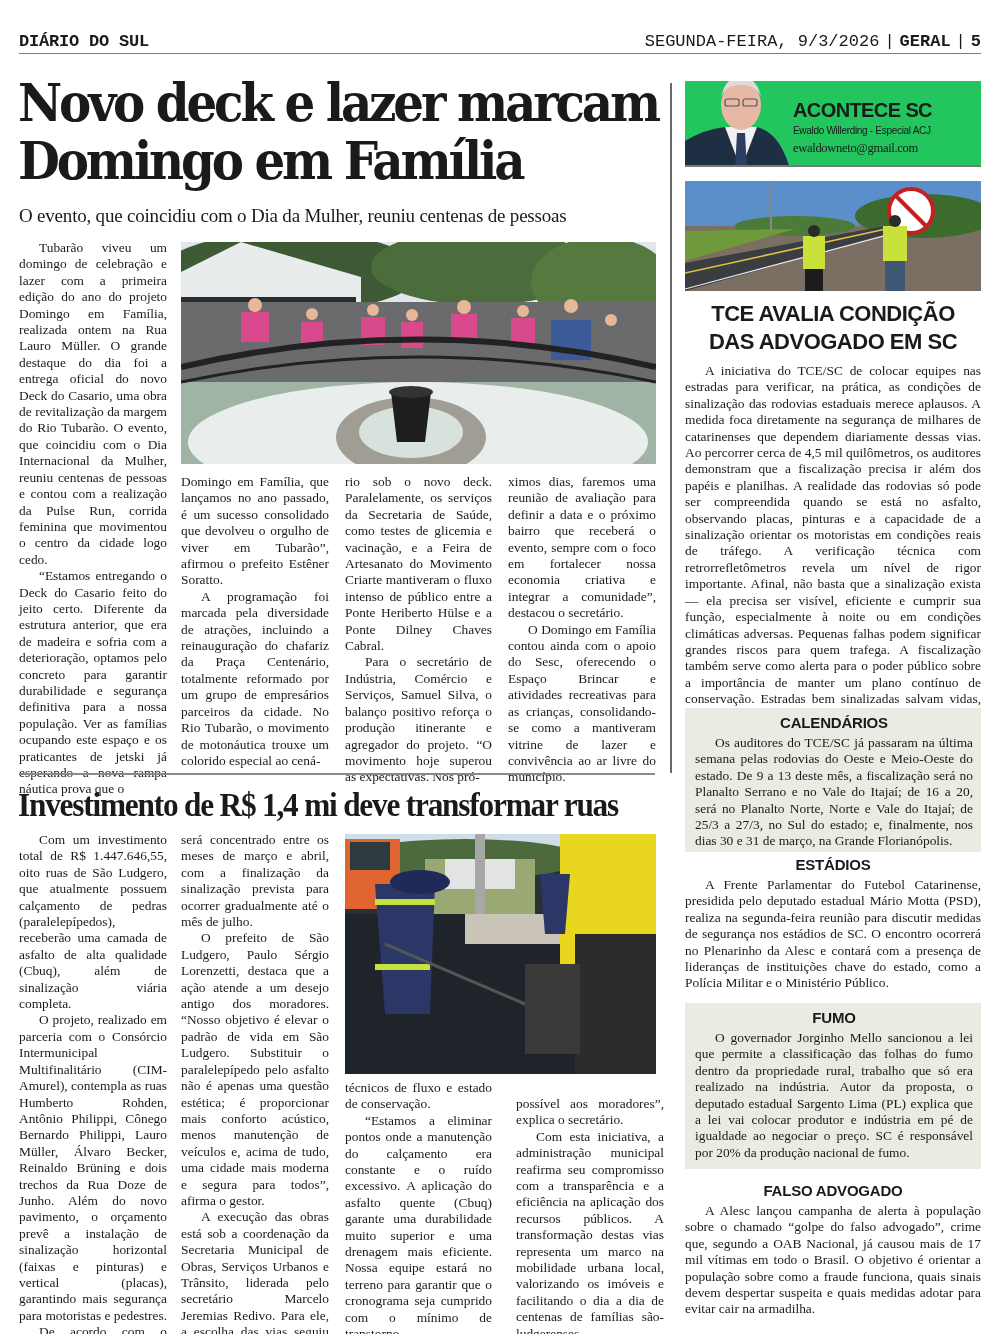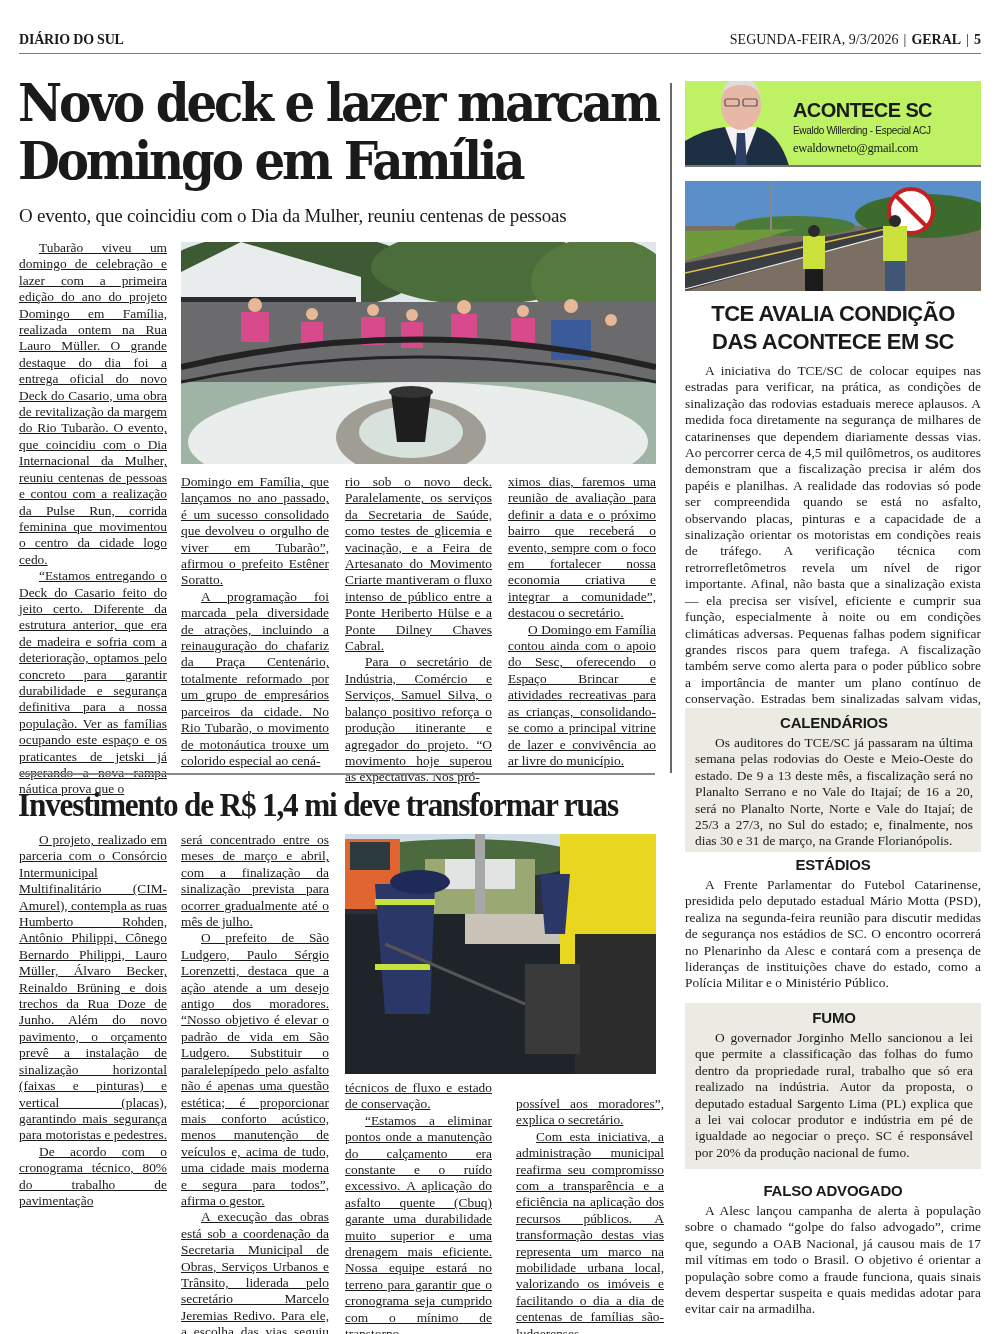--- a/index.html
+++ b/index.html
@@ -1,43 +1,43 @@
 <!DOCTYPE html>
 <html><head>
 <meta charset="utf-8">
 <style>
   * { box-sizing: border-box; margin: 0; padding: 0; }
   html, body { width: 1000px; height: 1334px; background: #ffffff; overflow: hidden; }
   body { position: relative; color: #1a1a1a; font-family: "DejaVu Serif", serif; }
 
   .masthead { position: absolute; left: 19px; right: 19px; top: 30px; height: 24px; border-bottom: 1.5px solid #7a7a7a;
-    font-family: Liberation Serif, serif; font-size: 14px; }
+    font-family: Liberation Mono, monospace; font-size: 17px; }
   .masthead .brand { position: absolute; left: 0; top: 2px; font-weight: bold; letter-spacing: -0.2px; }
   .masthead .right { position: absolute; right: 0; top: 2px; }
   .masthead .sep { margin: 0 5px; }
   .masthead b { font-weight: bold; }
 
   .vrule { position: absolute; left: 670px; top: 83px; width: 1.5px; height: 690px; background: #6a6a6a; }
 
   .headline { position: absolute; left: 18px; top: 74px; width: 645px; font-family: "DejaVu Serif", serif;
     font-weight: bold; font-size: 52px; line-height: 58px; letter-spacing: -3.4px; transform: scaleX(0.93); transform-origin: left top; white-space: nowrap; }
   .subhead { position: absolute; left: 19px; top: 205px; font-family: "Liberation Serif", serif; font-size: 19px; letter-spacing: -0.2px; }
 
   .col { position: absolute; font-family: "Liberation Serif", serif; font-size: 13.4px; line-height: 16.4px; text-align: justify; hyphens: auto; }
-  .col p { text-indent: 20px; text-decoration: underline; }
+  .col p { text-indent: 20px; }
   .col p.noindent { text-indent: 0; }
 
   .photo { position: absolute; overflow: hidden; }
   .photo svg { width: 100%; height: 100%; display: block; }
 
   .hrule { position: absolute; left: 19px; top: 773px; width: 636px; height: 1.5px; background: #8a8a8a; }
   .headline2 { position: absolute; left: 18px; top: 786px; font-family: "Liberation Serif", serif; font-size: 34px; letter-spacing: -1.3px; white-space: nowrap; transform: scaleX(0.92); transform-origin: left top; }
 
   
-  .col-header { position: absolute; left: 685px; top: 81px; width: 296px; height: 86px; background: #bef264; border-bottom: 2px solid #777; overflow: hidden; }
+  .col-header { position: absolute; left: 685px; top: 81px; width: 296px; height: 86px; background: #22c55e; border-bottom: 2px solid #777; overflow: hidden; }
   .col-header .title { position: absolute; left: 108px; top: 18px; font-family: "Liberation Sans", sans-serif; font-weight: bold; font-size: 20px; letter-spacing: -0.6px; }
   .col-header .author { position: absolute; left: 108px; top: 44px; font-family: "Liberation Sans", sans-serif; font-size: 10px; letter-spacing: -0.3px; }
   .col-header .email { position: absolute; left: 108px; top: 60px; font-family: Liberation Serif, serif; font-size: 12.5px; letter-spacing: -0.3px; text-align: right; }
   .col-header .portrait { position: absolute; left: 0; top: -8px; width: 110px; height: 96px; }
 
   .tce-title { position: absolute; left: 685px; top: 300px; width: 296px; text-align: center; font-family: "Liberation Sans", sans-serif; font-size: 22px; line-height: 28px; letter-spacing: -0.5px; }
   .rcol { position: absolute; left: 685px; width: 296px; font-family: "Liberation Serif", serif; font-size: 13.4px; line-height: 16.4px; text-align: justify; }
   .rcol p { text-indent: 20px; }
   .box { position: absolute; left: 685px; width: 296px; background: #ebebe3; padding: 6px 8px 8px 10px; }
   .box h3, .plain h3 { font-family: "Liberation Sans", sans-serif; font-weight: bold; font-size: 15px; text-align: center; margin-bottom: 4px; letter-spacing: -0.2px; }
@@ -109,28 +109,29 @@
 <div class="col" style="left:181px; top:474px; width:148px;">
   <p class="noindent">Domingo em Família, que lançamos no ano passado, é um sucesso consolidado que devolveu o orgulho de viver em Tubarão”, afirmou o prefeito Estêner Soratto.</p>
   <p>A programação foi marcada pela diversidade de atrações, incluindo a reinauguração do chafariz da Praça Centenário, totalmente reformado por um grupo de empresários parceiros da cidade. No Rio Tubarão, o movimento de motonáutica trouxe um colorido especial ao cená-</p>
 </div>
 <div class="col" style="left:345px; top:474px; width:147px;">
   <p class="noindent">rio sob o novo deck. Paralelamente, os serviços da Secretaria de Saúde, como testes de glicemia e vacinação, e a Feira de Artesanato do Movimento Criarte mantiveram o fluxo intenso de público entre a Ponte Heriberto Hülse e a Ponte Dilney Chaves Cabral.</p>
   <p>Para o secretário de Indústria, Comércio e Serviços, Samuel Silva, o balanço positivo reforça o produção itinerante e agregador do projeto. “O movimento hoje superou as expectativas. Nos pró-</p>
 </div>
 <div class="col" style="left:508px; top:474px; width:148px;">
   <p class="noindent">ximos dias, faremos uma reunião de avaliação para definir a data e o próximo bairro que receberá o evento, sempre com o foco em fortalecer nossa economia criativa e integrar a comunidade”, destacou o secretário.</p>
-  <p>O Domingo em Família contou ainda com o apoio do Sesc, oferecendo o Espaço Brincar e atividades recreativas para as crianças, consolidando-se como a principal vitrine de lazer e convivência ao ar livre do município.</p>
+  <p>O Domingo em Família contou ainda com o apoio do Sesc, oferecendo o Espaço Brincar e atividades recreativas para as crianças, consolidando-se como a mantiveram vitrine de lazer e convivência ao ar livre do município.</p>
 </div>
 
 <div class="hrule"></div>
 
 <h2 class="headline2">Investimento de R$ 1,4 mi deve transformar ruas</h2>
 
 <div class="col" style="left:19px; top:832px; width:148px;">
+  <p>Com um investimento total de R$ 1.447.646,55, oito ruas de São Ludgero, que atualmente possuem calçamento de pedras (paralelepípedos), receberão uma camada de asfalto de alta qualidade (Cbuq), além de sinalização viária completa.</p>
   <p>O projeto, realizado em parceria com o Consórcio Intermunicipal Multifinalitário (CIM-Amurel), contempla as ruas Humberto Rohden, Antônio Philippi, Cônego Bernardo Philippi, Lauro Müller, Álvaro Becker, Reinaldo Brüning e dois trechos da Rua Doze de Junho. Além do novo pavimento, o orçamento prevê a instalação de sinalização horizontal (faixas e pinturas) e vertical (placas), garantindo mais segurança para motoristas e pedestres.</p>
   <p>De acordo com o cronograma técnico, 80% do trabalho de pavimentação</p>
 </div>
 <div class="col" style="left:181px; top:832px; width:148px;">
   <p class="noindent">será concentrado entre os meses de março e abril, com a finalização da sinalização prevista para ocorrer gradualmente até o mês de julho.</p>
   <p>O prefeito de São Ludgero, Paulo Sérgio Lorenzetti, destaca que a ação atende a um desejo antigo dos moradores. “Nosso objetivo é elevar o padrão de vida em São Ludgero. Substituir o paralelepípedo pelo asfalto não é apenas uma questão estética; é proporcionar mais conforto acústico, menos manutenção de veículos e, acima de tudo, uma cidade mais moderna e segura para todos”, afirma o gestor.</p>
   <p>A execução das obras está sob a coordenação da Secretaria Municipal de Obras, Serviços Urbanos e Trânsito, liderada pelo secretário Marcelo Jeremias Redivo. Para ele, a escolha das vias seguiu critérios</p>
 </div>
 
 <div class="photo" style="left:345px; top:834px; width:311px; height:240px;">
@@ -200,21 +201,21 @@
     <rect x="120" y="88" width="18" height="22" fill="#1c1c1c"></rect>
     <circle cx="129" cy="50" r="6" fill="#2b2b2b"></circle>
     <rect x="198" y="45" width="24" height="35" fill="#c9e13a"></rect>
     <rect x="200" y="80" width="20" height="30" fill="#3f5677"></rect>
     <circle cx="210" cy="40" r="6" fill="#2b2b2b"></circle>
   </svg>
 </div>
 
 <h2 class="tce-title">
   <div>TCE AVALIA CONDIÇÃO</div>
-  <div>DAS ACONTECE EM SC</div>
+  <div>DAS ADVOGADO EM SC</div>
 </h2>
 
 <div class="rcol" style="top:363px;">
   <p>A iniciativa do TCE/SC de colocar equipes nas estradas para verificar, na prática, as condições de sinalização das rodovias estaduais merece aplausos. A medida foca diretamente na segurança de milhares de catarinenses que dependem diariamente dessas vias. Ao percorrer cerca de 4,5 mil quilômetros, os auditores demonstram que a fiscalização precisa ir além dos papéis e planilhas. A realidade das rodovias só pode ser compreendida quando se está no asfalto, observando placas, pinturas e a capacidade de a sinalização orientar os motoristas em condições reais de tráfego. A verificação técnica com retrorrefletômetros revela um nível de rigor importante. Afinal, não basta que a sinalização exista — ela precisa ser visível, eficiente e cumprir sua função, especialmente à noite ou em condições climáticas adversas. Pequenas falhas podem significar grandes riscos para quem trafega. A fiscalização também serve como alerta para o poder público sobre a importância de manter um plano contínuo de conservação. Estradas bem sinalizadas salvam vidas, evitam acidentes e tornam o transporte mais seguro e eficiente.</p>
 </div>
 
 <div class="box" style="top:708px; height:144px;">
   <h3>CALENDÁRIOS</h3>
   <p>Os auditores do TCE/SC já passaram na última semana pelas rodovias do Oeste e Meio-Oeste do estado. De 9 a 13 deste mês, a fiscalização será no Planalto Serrano e no Vale do Itajaí; de 16 a 20, será no Planalto Norte, Norte e Vale do Itajaí; de 25/3 a 27/3, no Sul do estado; e, finalmente, nos dias 30 e 31 de março, na Grande Florianópolis.</p>
 </div>

